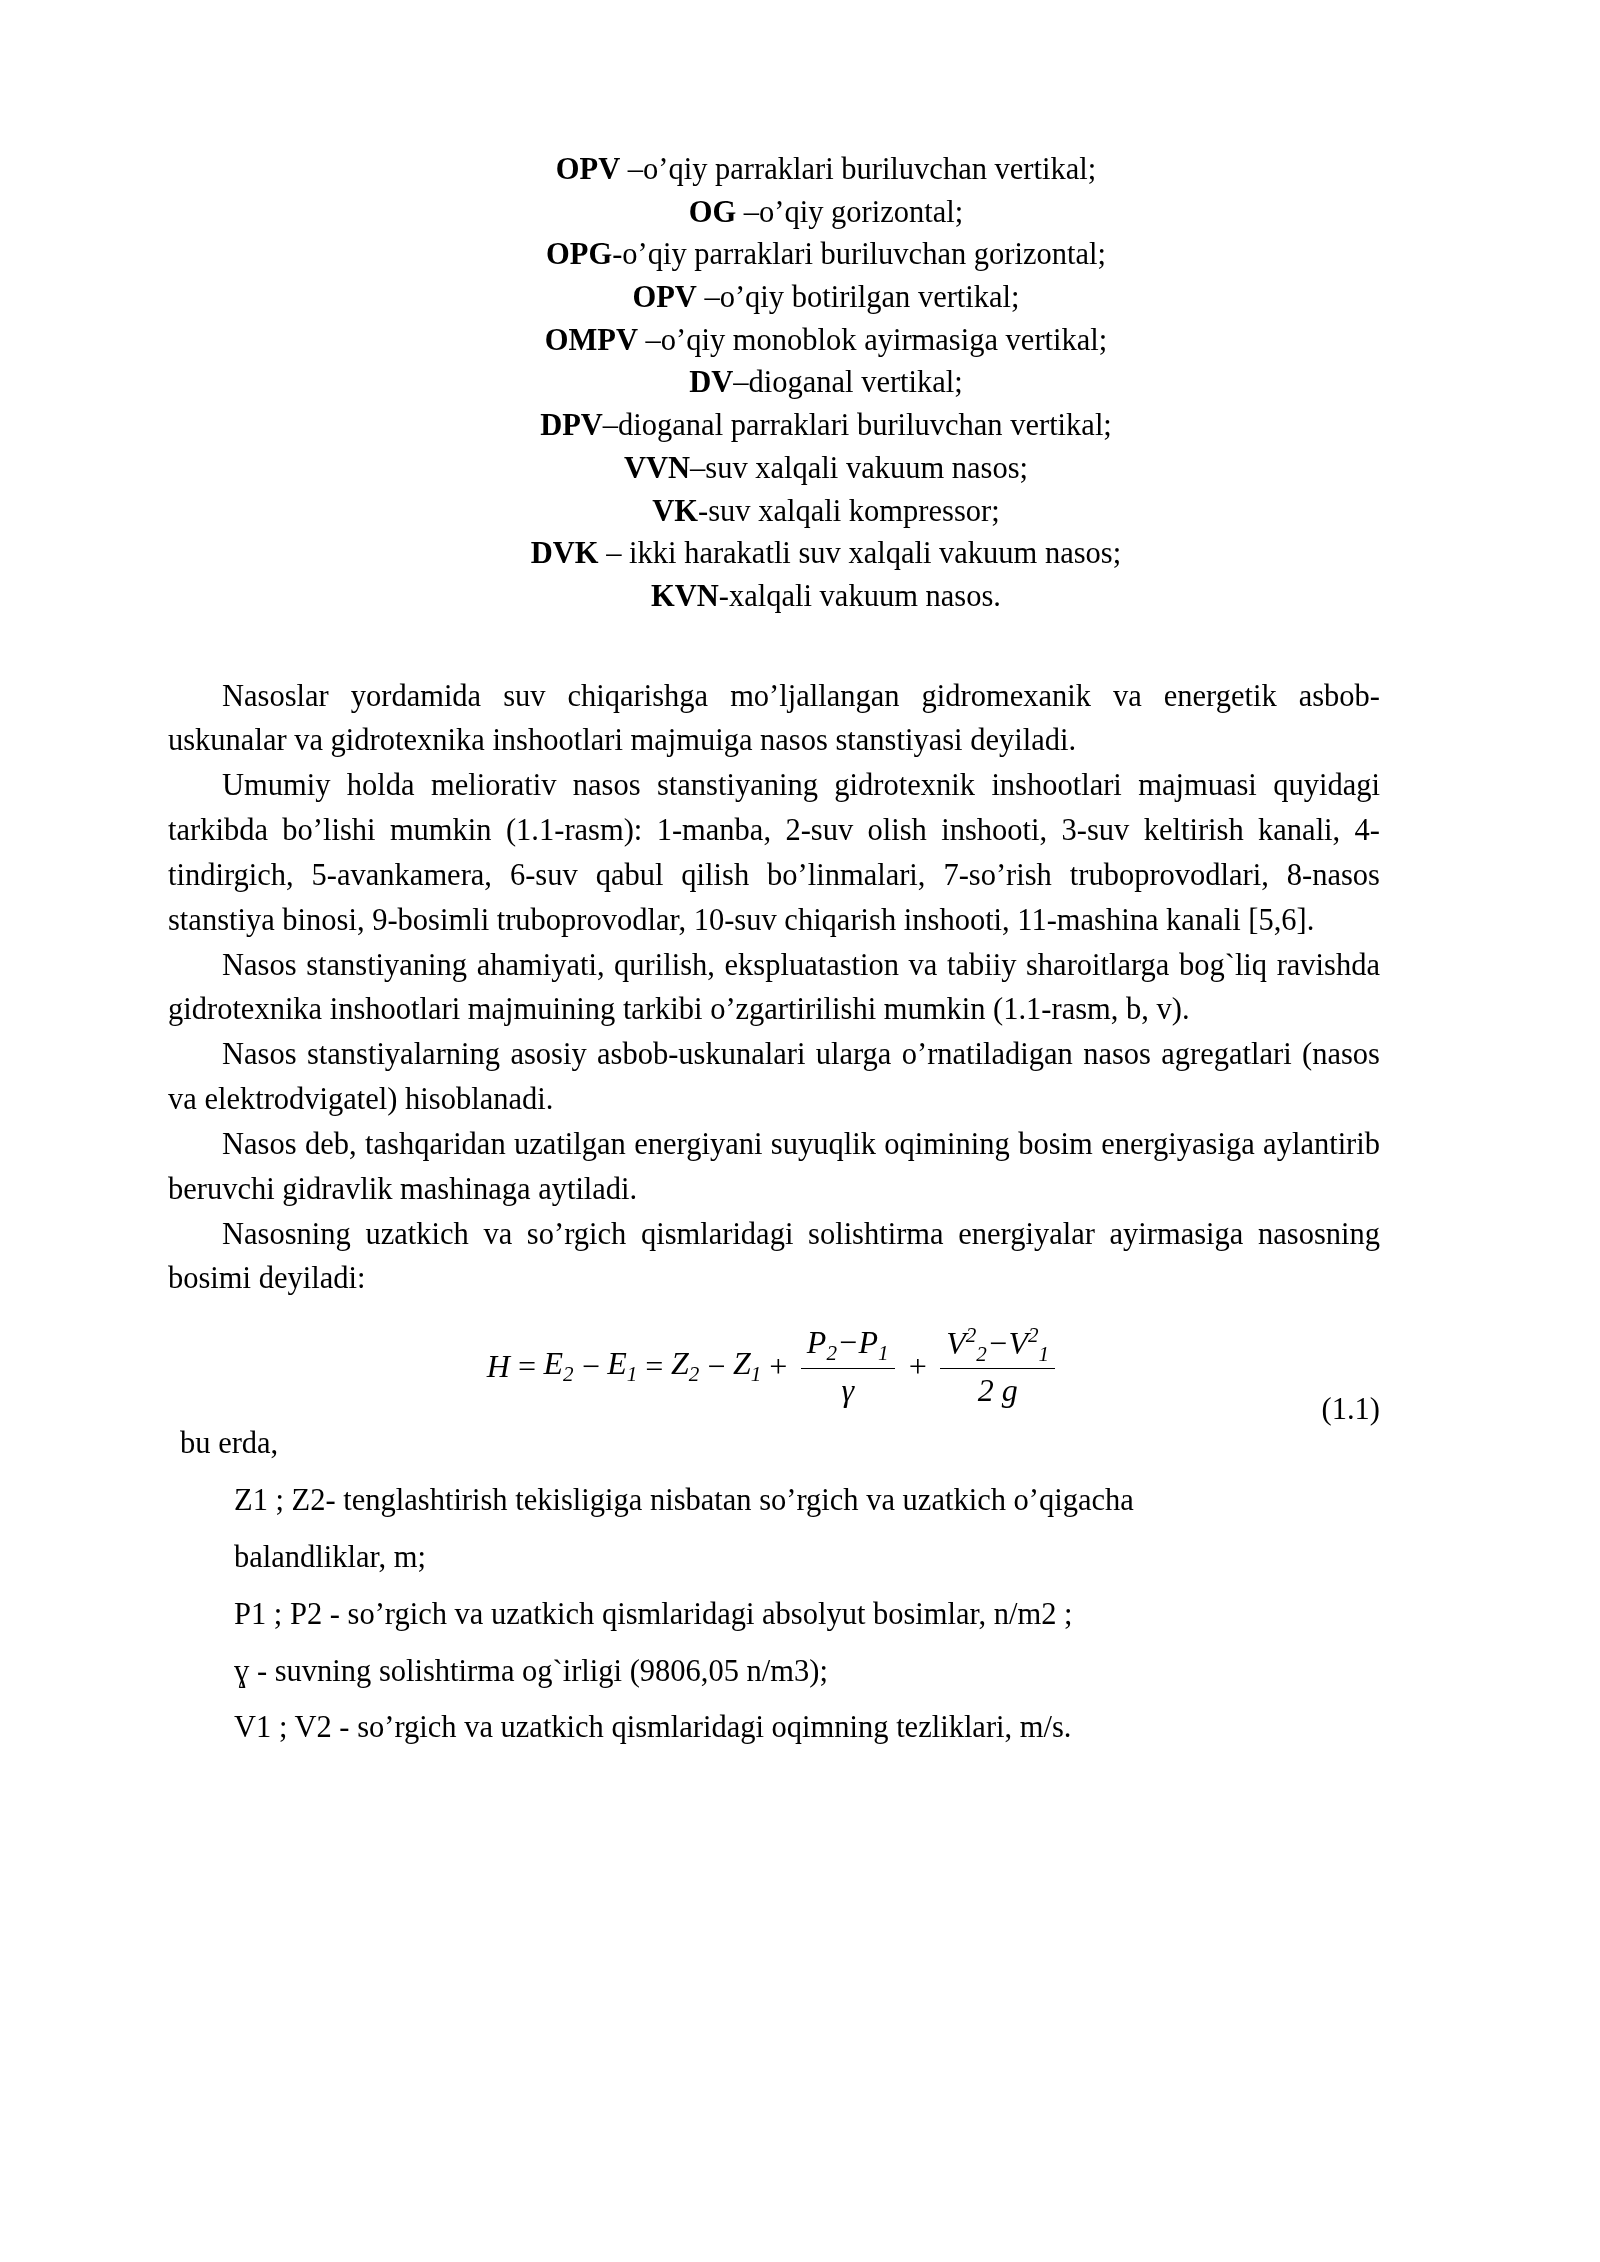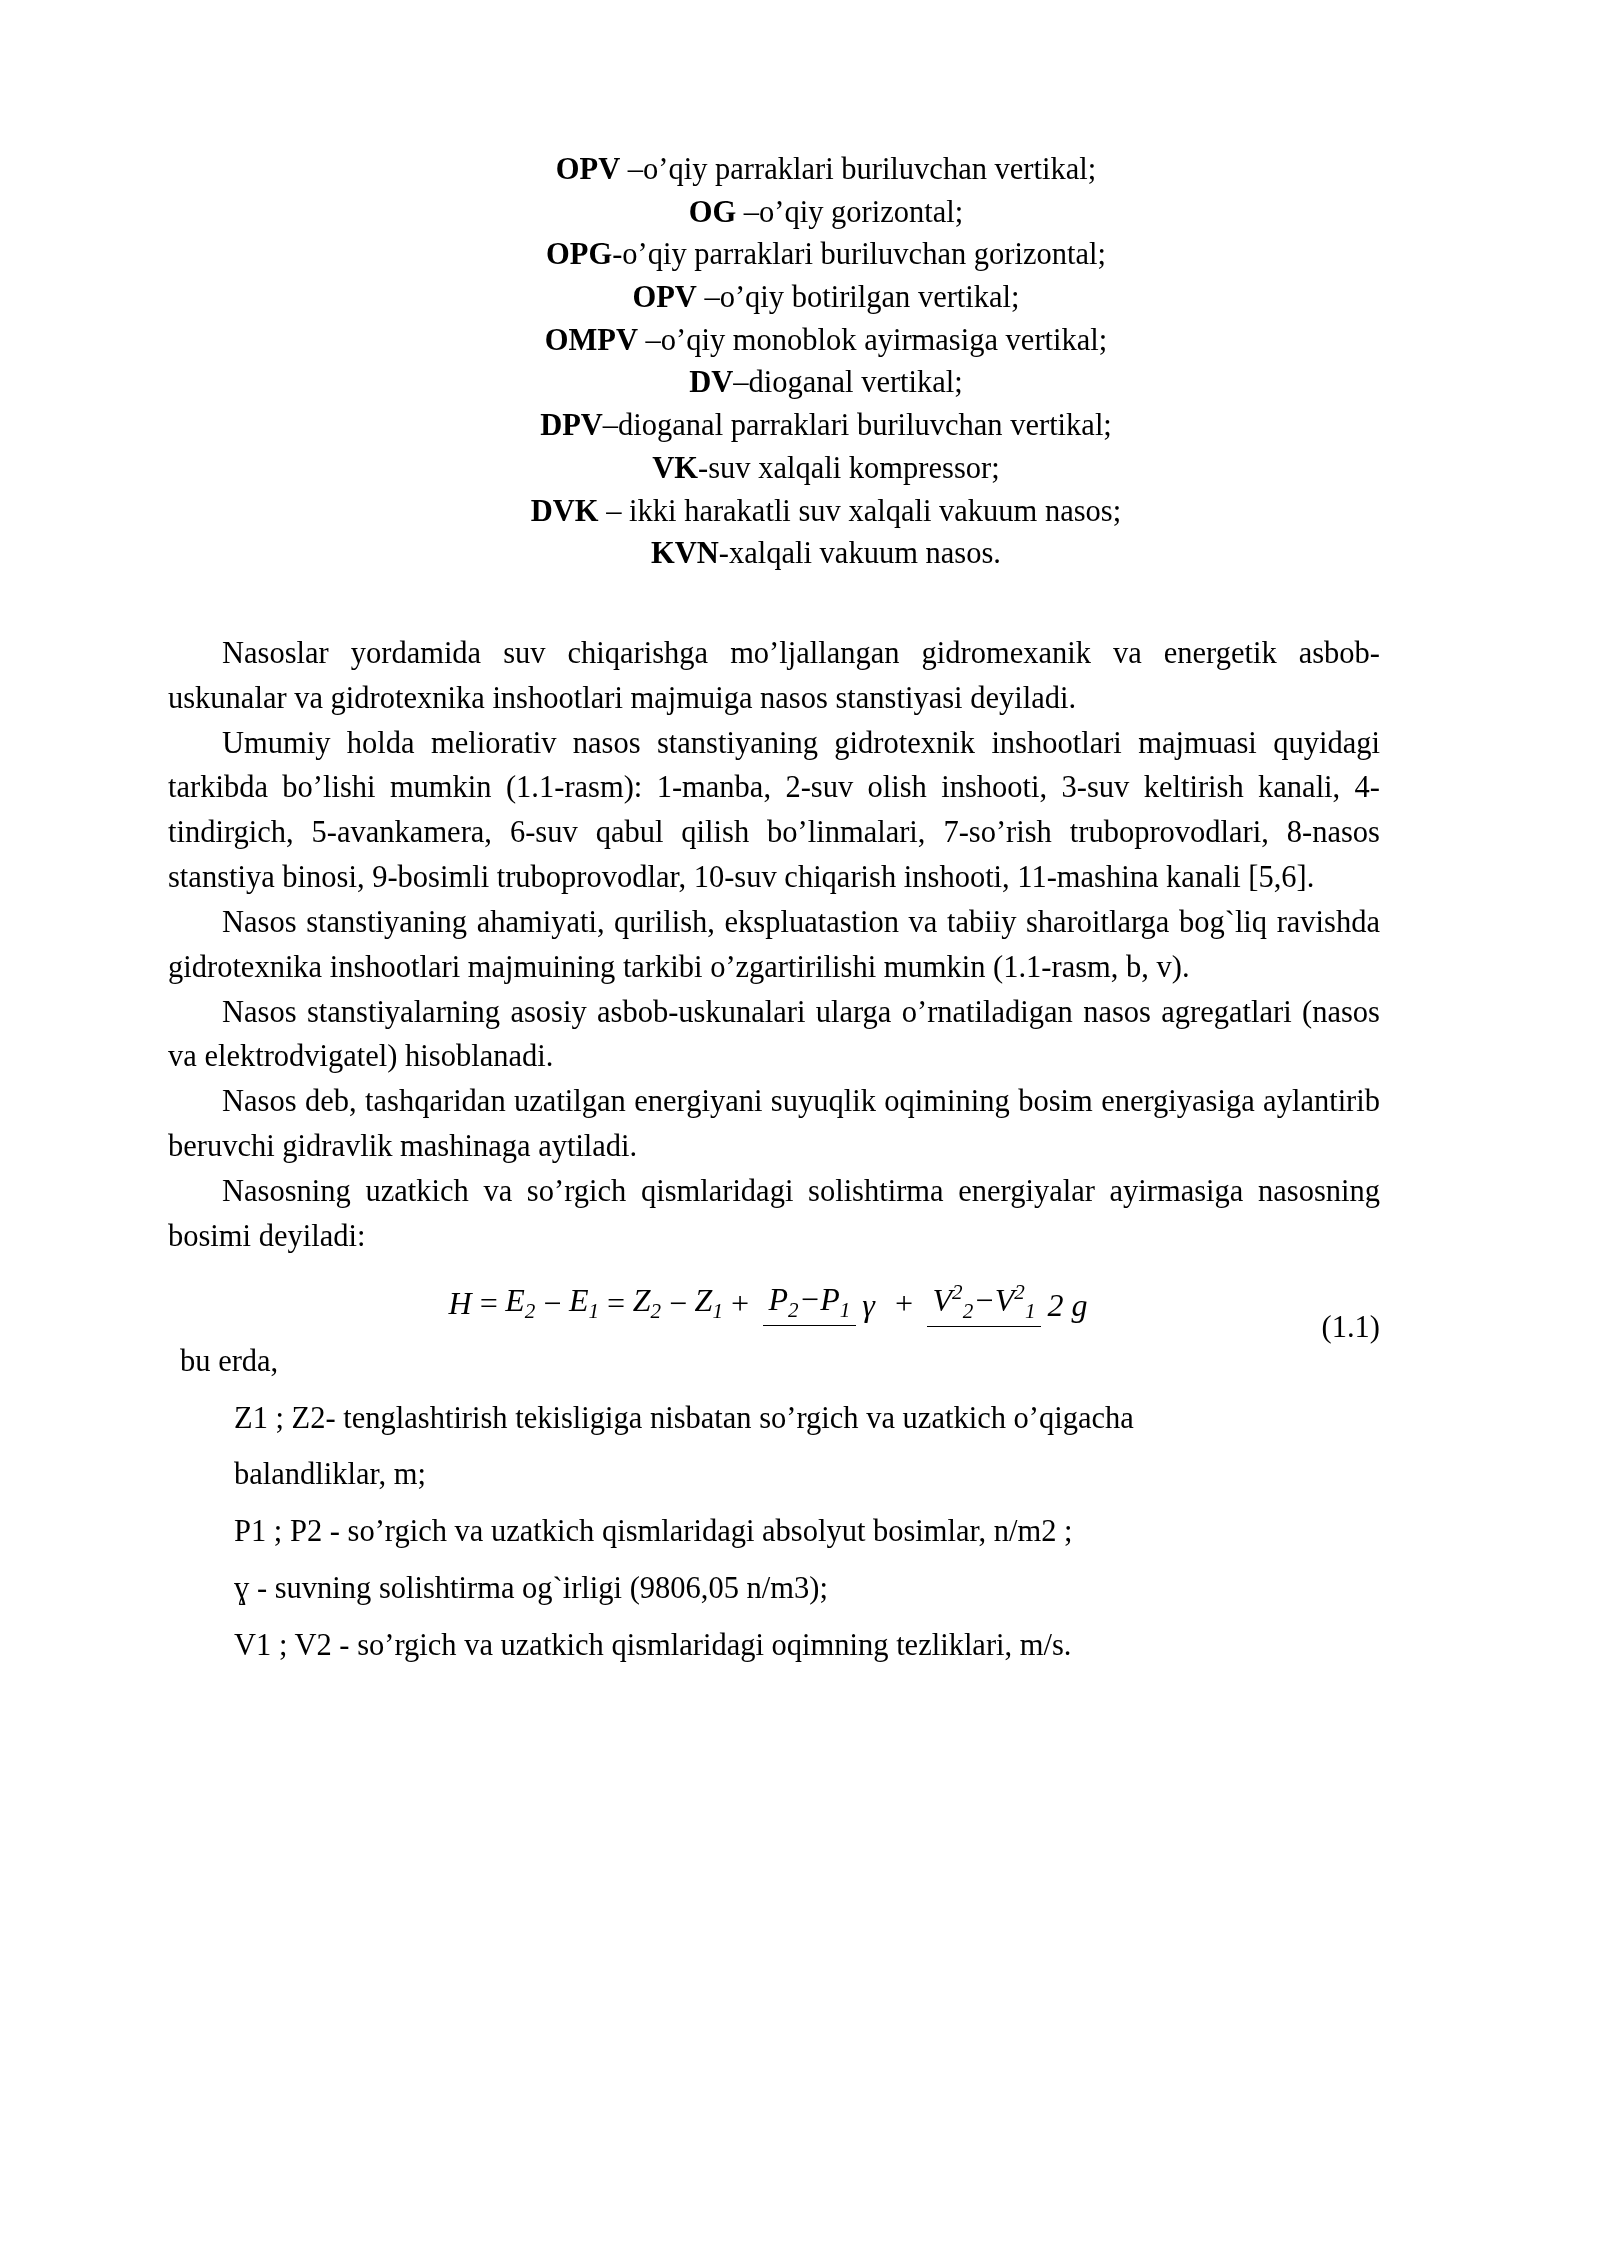--- a/index.html
+++ b/index.html
@@ -73,21 +73,21 @@
     vertical-align: sub;
     font-style: italic;
   }
   .sup {
     font-size: 0.66em;
     vertical-align: super;
     font-style: italic;
   }
   .frac {
     display: inline-flex;
-    flex-direction: row;
+    flex-direction: column;
     align-items: center;
     vertical-align: middle;
     margin: 0 6px;
     line-height: 1.15;
   }
   .frac .num {
     padding: 0 6px 2px 6px;
     border-bottom: 1.6px solid #000;
   }
   .frac .den {
@@ -126,20 +126,21 @@
 <div class="page">
 
   <ul class="abbrev-list">
     <li class="abbrev-item"><span class="code">OPV</span><span> –o’qiy parraklari buriluvchan vertikal;</span></li>
     <li class="abbrev-item"><span class="code">OG</span><span> –o’qiy gorizontal;</span></li>
     <li class="abbrev-item"><span class="code">OPG</span><span>-o’qiy parraklari buriluvchan gorizontal;</span></li>
     <li class="abbrev-item"><span class="code">OPV</span><span> –o’qiy botirilgan vertikal;</span></li>
     <li class="abbrev-item"><span class="code">OMPV</span><span> –o’qiy monoblok ayirmasiga vertikal;</span></li>
     <li class="abbrev-item"><span class="code">DV</span><span>–dioganal vertikal;</span></li>
     <li class="abbrev-item"><span class="code">DPV</span><span>–dioganal parraklari buriluvchan vertikal;</span></li>
+    <li class="abbrev-item"><span class="code">VVN</span><span>–suv xalqali vakuum nasos;</span></li>
     <li class="abbrev-item"><span class="code">VK</span><span>-suv xalqali kompressor;</span></li>
     <li class="abbrev-item"><span class="code">DVK</span><span> – ikki harakatli suv xalqali vakuum nasos;</span></li>
     <li class="abbrev-item"><span class="code">KVN</span><span>-xalqali vakuum nasos.</span></li>
   </ul>
 
   <div class="gap-after-list"></div>
 
   <div class="body-block">
     <p class="para">Nasoslar yordamida suv chiqarishga mo’ljallangan gidromexanik va energetik asbob-uskunalar va gidrotexnika inshootlari majmuiga nasos stanstiyasi deyiladi.</p>
     <p class="para">Umumiy holda meliorativ nasos stanstiyaning gidrotexnik inshootlari majmuasi quyidagi tarkibda bo’lishi mumkin (1.1-rasm): 1-manba, 2-suv olish inshooti, 3-suv keltirish kanali, 4-tindirgich, 5-avankamera, 6-suv qabul qilish bo’linmalari, 7-so’rish truboprovodlari, 8-nasos stanstiya binosi, 9-bosimli truboprovodlar, 10-suv chiqarish inshooti, 11-mashina kanali [5,6].</p>

